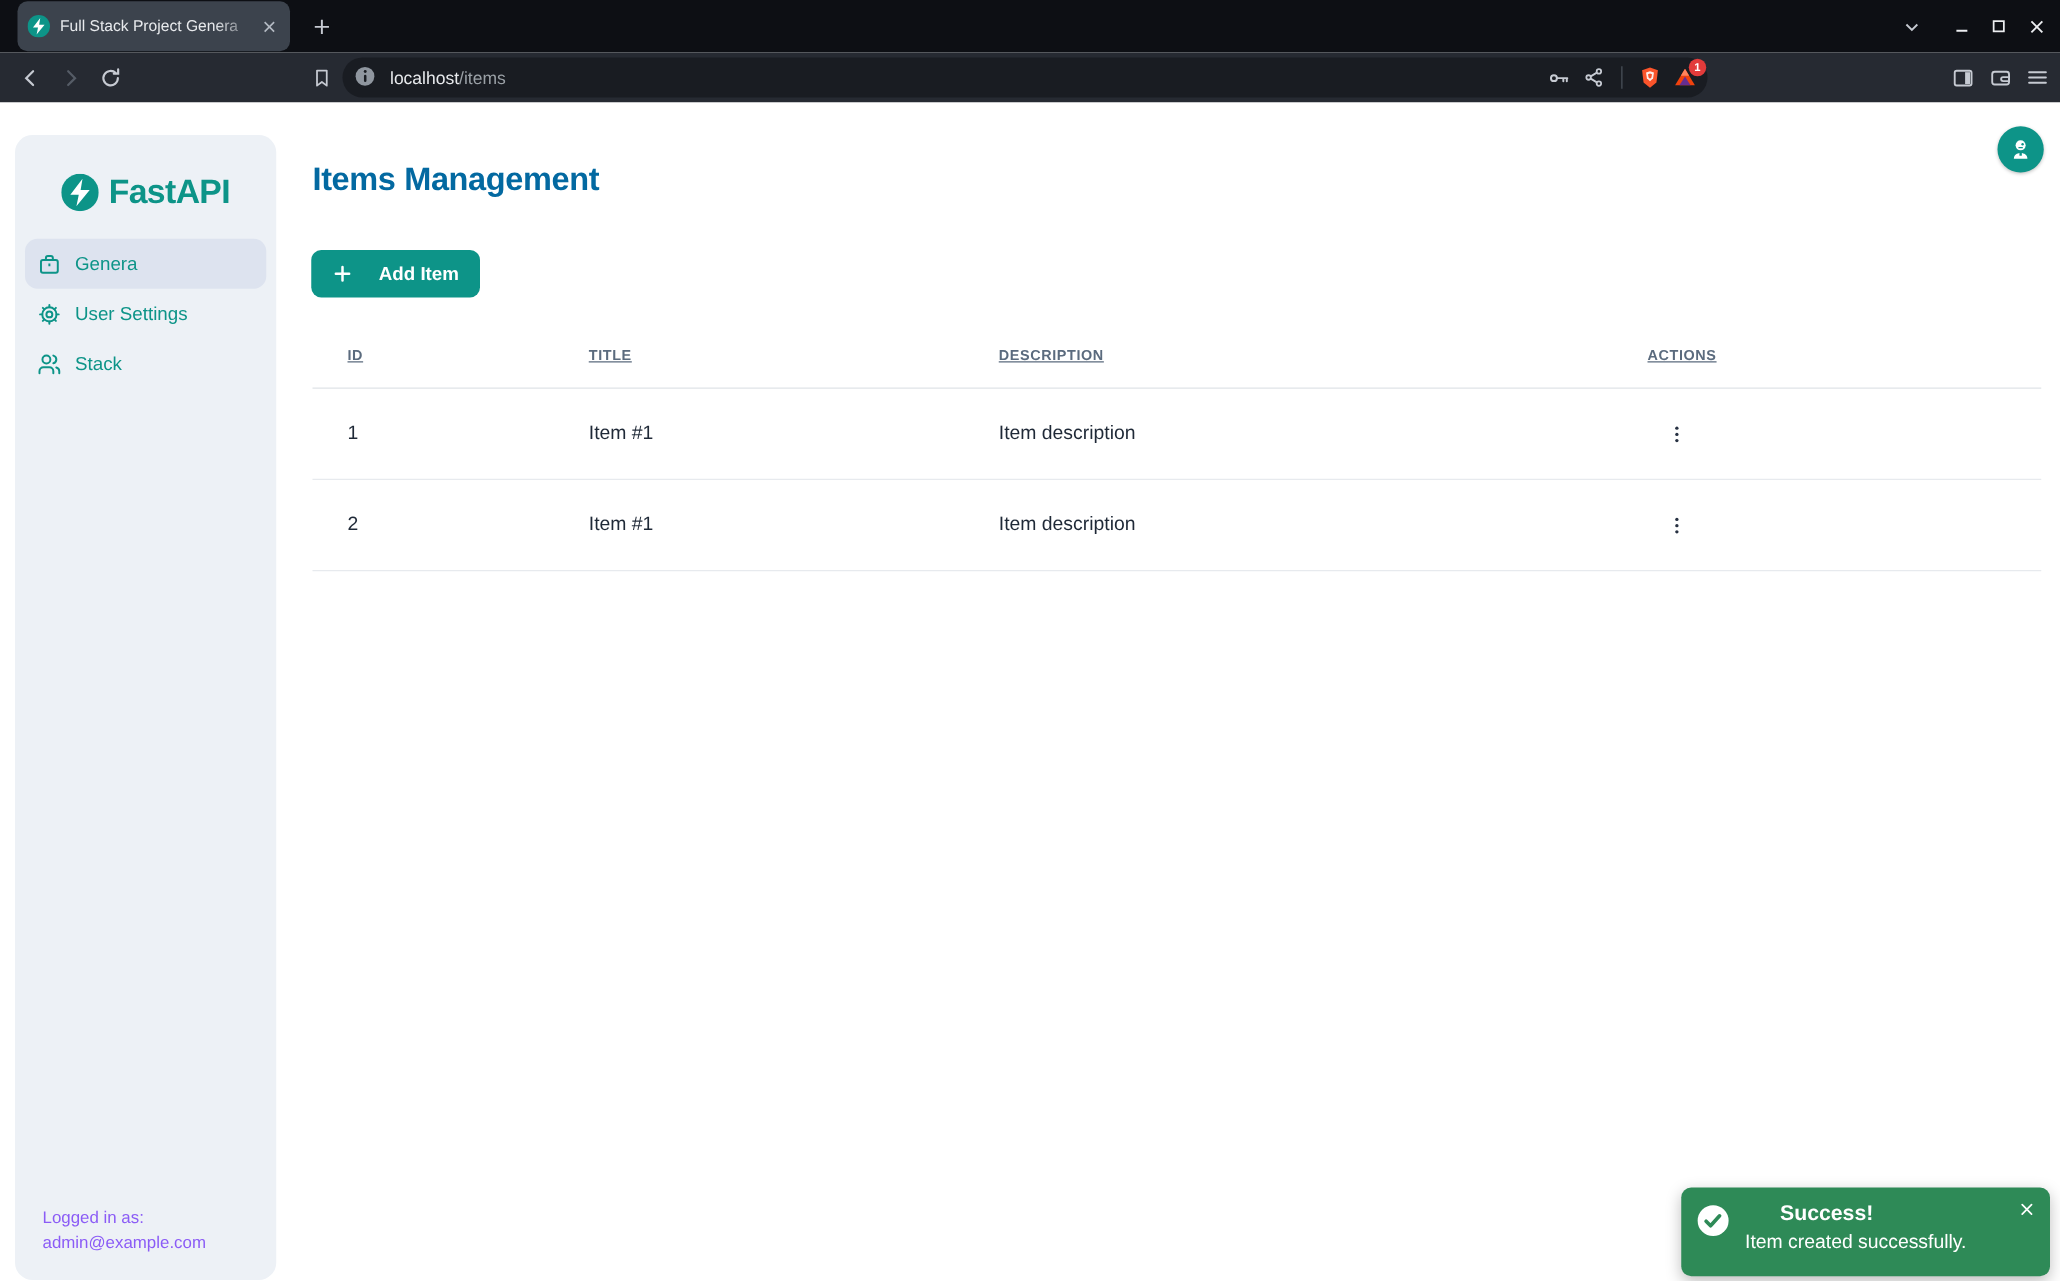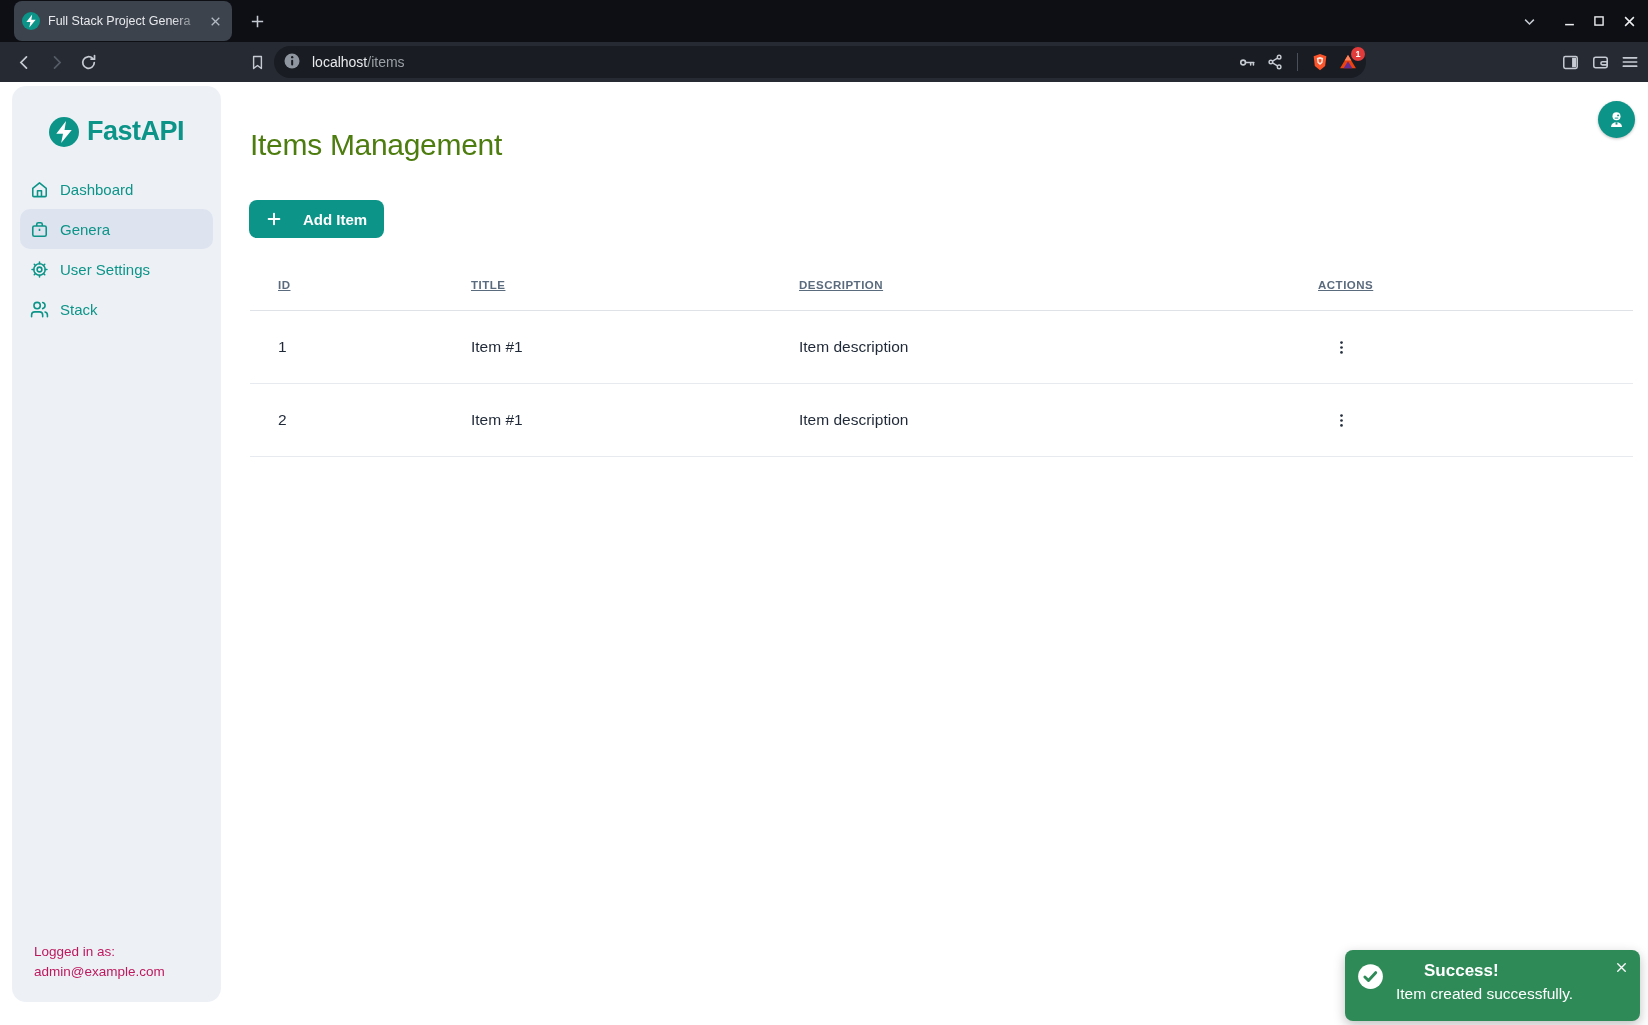--- a/index.html
+++ b/index.html
@@ -36,38 +36,38 @@
   .url-div { width:1px; height:18px; background:#4a505a; margin:0 8px; }
   .badge { position:absolute; top:-1px; right:-3px; min-width:14px; height:14px; background:#e23b3b;
     border-radius:7px; color:#fff; font-size:9px; font-weight:bold; line-height:14px; text-align:center;
     padding:0 3px; }
   .right-ic { width:30px; height:30px; }
   .menu-ic { margin-right:3px; }
 
   
   .app { position:relative; height:943px; background:#fff; }
 
-  .sidebar { position:absolute; left:12px; top:4px; width:209px; height:916px;
+  .sidebar { position:absolute; left:12px; top:26px; width:209px; height:916px;
     background:#edf1f6; border-radius:14px; }
   .logo { margin-top:30px; display:flex; align-items:center; justify-content:center; gap:8px; }
   .logo-text { color:#0d9488; font-size:27px; font-weight:600; letter-spacing:-0.5px; }
   .nav { margin-top:22px; }
   .nav-item { height:40px; margin:0 8px; border-radius:10px; display:flex; align-items:center;
     gap:11px; padding-left:10px; color:#0d9488; font-size:15px; cursor:pointer; }
   .nav-item.active { background:#dde3ef; }
   .nav-item svg { flex:0 0 19px; }
-  .sb-footer { position:absolute; bottom:20px; left:22px; right:10px; color:#be185d;
+  .sb-footer { position:absolute; bottom:20px; left:22px; right:10px; color:#8b5cf6;
     font-size:13.5px; line-height:20px; }
 
   .avatar-btn { position:absolute; left:1598px; top:19px; width:37px; height:37px; border-radius:50%;
     background:#0d9488; border:none; display:flex; align-items:center; justify-content:center;
     cursor:pointer; box-shadow:0 1px 3px rgba(0,0,0,.25); }
 
-  .page-title { position:absolute; left:250px; top:46px; font-size:30px; font-weight:normal;
-    color:#4d7c0f; letter-spacing:-0.3px; }
+  .page-title { position:absolute; left:250px; top:46px; font-size:26px; font-weight:bold;
+    color:#0369a1; letter-spacing:-0.3px; }
 
   .add-btn { position:absolute; left:249px; top:118px; height:38px; padding:0 17px; background:#0d9488;
     border:none; border-radius:8px; color:#fff; font-size:15px; font-weight:bold;
     font-family:"Liberation Sans",sans-serif; display:flex; align-items:center; gap:21px; cursor:pointer; }
 
   .table { position:absolute; left:250px; top:177px; width:1383px; }
   .trow { display:grid; grid-template-columns:193px 328px 519px 1fr; align-items:center; }
   .thead { height:52px; border-bottom:1px solid #dfe3e8; }
   .thead span { padding-left:28px; font-size:11.5px; font-weight:bold; color:#5b6b7e;
     letter-spacing:.5px;text-decoration:underline; }
@@ -220,27 +220,20 @@
 
   <aside class="sidebar">
     <div class="logo">
       <svg viewBox="0 0 24 24" width="30" height="30">
           <circle cx="12" cy="12" r="12" fill="#0d9488"></circle>
           <polygon points="13.6,3.2 5.8,13.4 11.2,13.4 9.7,20.8 18.2,10.4 12.4,10.4" fill="#fff"></polygon>
         </svg>
       <span class="logo-text">FastAPI</span>
     </div>
     <nav class="nav">
-      <div class="nav-item">
-        <svg viewBox="0 0 24 24" width="19" height="19" stroke="currentColor" stroke-width="2" fill="none" stroke-linejoin="round">
-            <path d="M3.5 10.5 12 3.5l8.5 7v9a1.5 1.5 0 0 1-1.5 1.5H5a1.5 1.5 0 0 1-1.5-1.5z"></path>
-            <polyline points="9.5 21 9.5 13.5 14.5 13.5 14.5 21"></polyline>
-          </svg>
-        <span>Dashboard</span>
-      </div>
       <div class="nav-item active">
         <svg viewBox="0 0 24 24" width="19" height="19" stroke="currentColor" stroke-width="2" fill="none" stroke-linejoin="round">
             <rect x="3.5" y="7.5" width="17" height="13" rx="2"></rect>
             <path d="M8.5 7.5v-2a2 2 0 0 1 2-2h3a2 2 0 0 1 2 2v2M12 11v3"></path>
           </svg>
         <span>Genera</span>
       </div>
       <div class="nav-item">
         <svg viewBox="0 0 24 24" width="19" height="19" stroke="currentColor" stroke-width="2" fill="none" stroke-linecap="round">
             <circle cx="12" cy="12" r="3"></circle>

